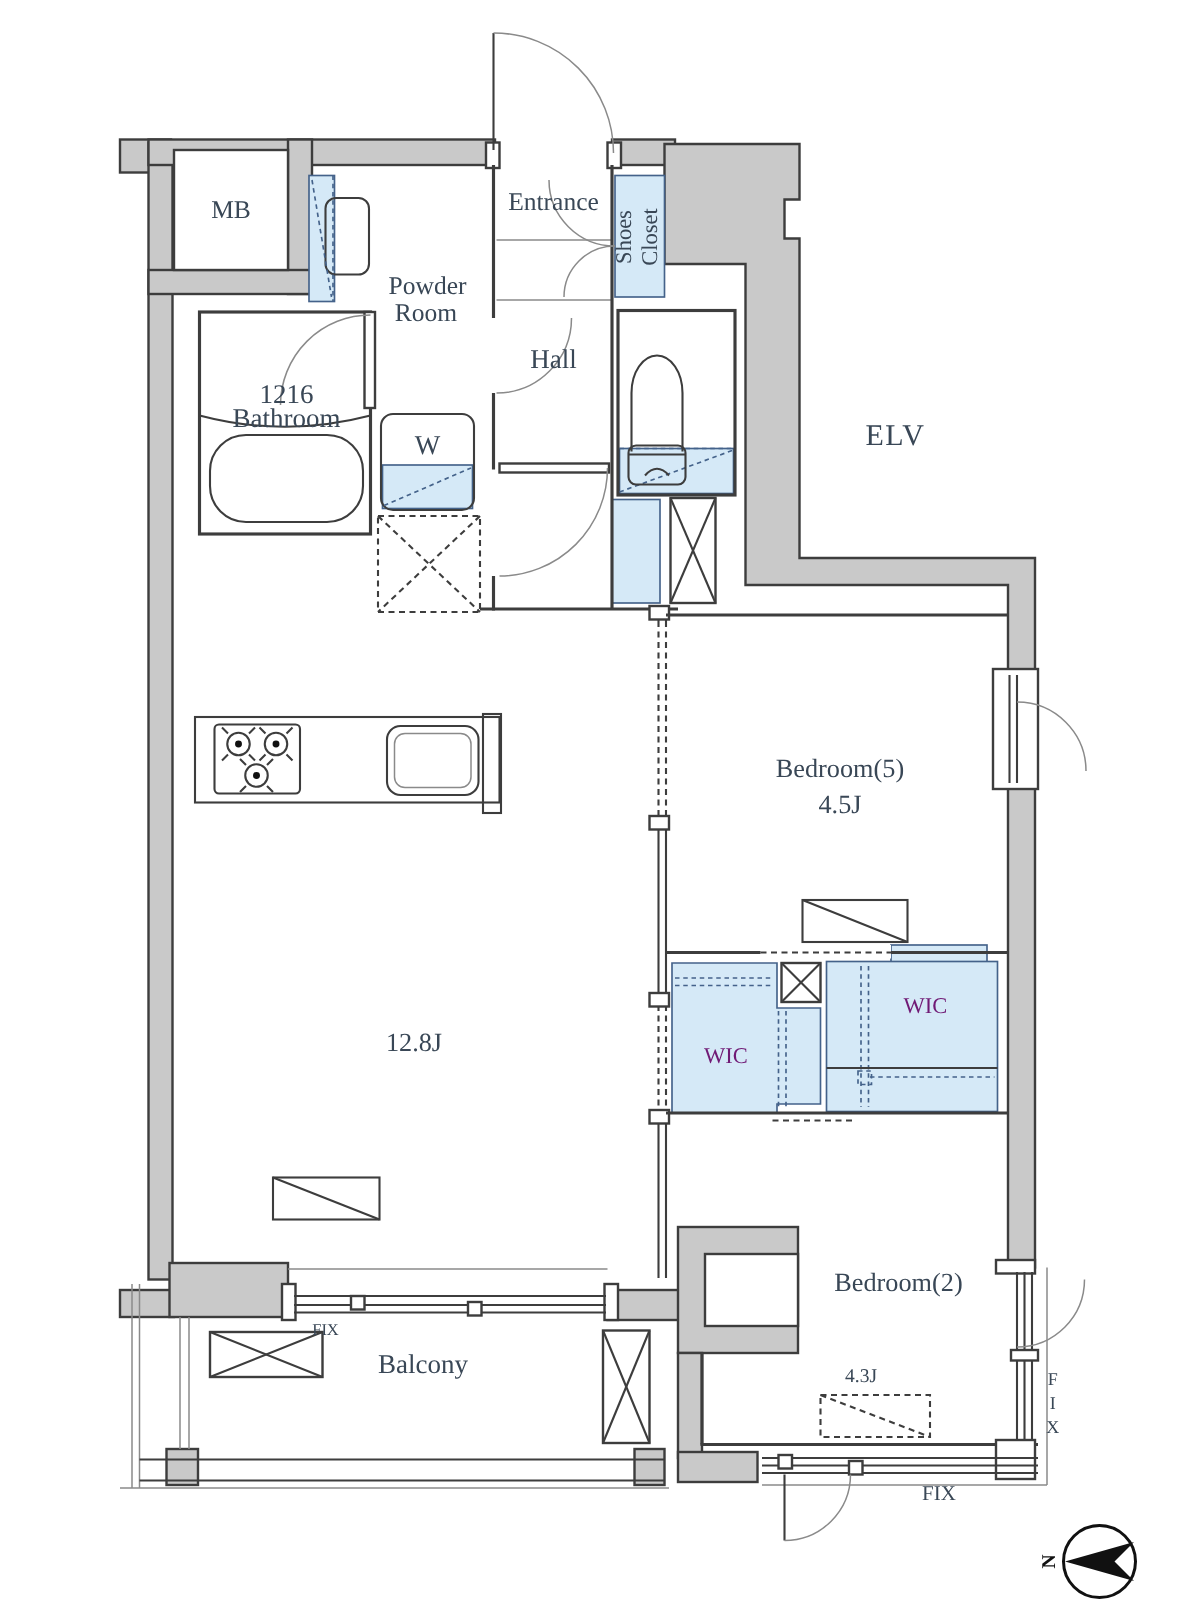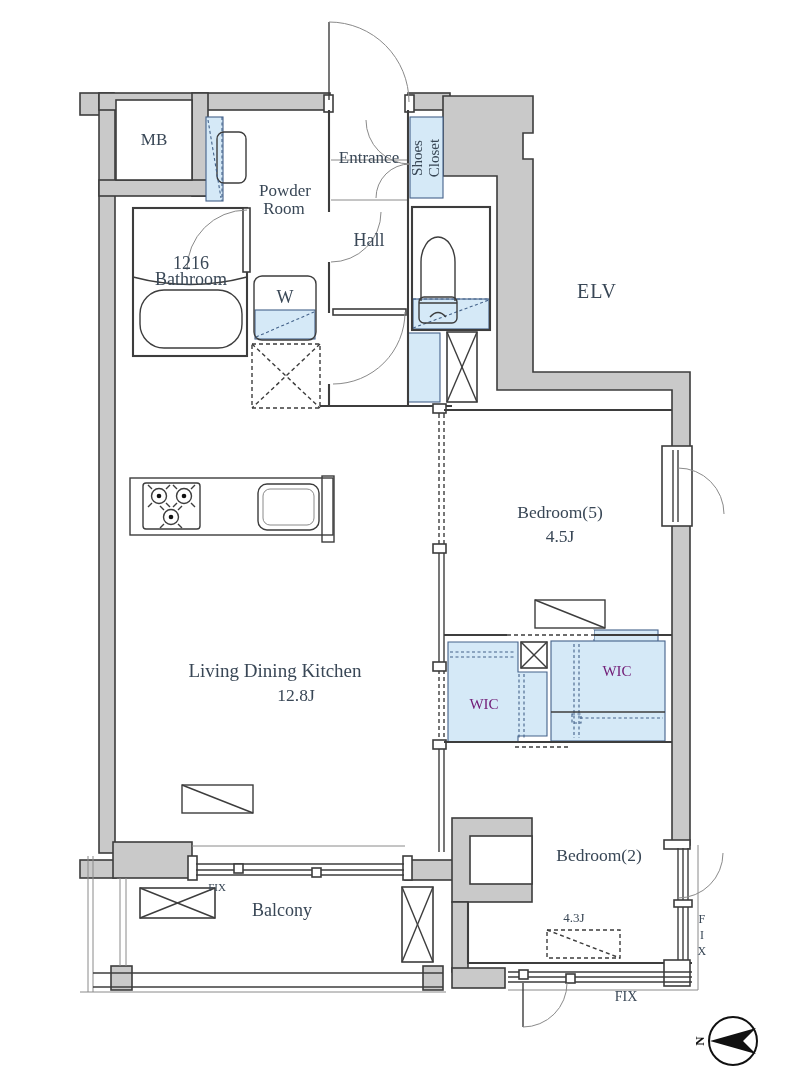--- a/index.html
+++ b/index.html
@@ -229,21 +229,21 @@
   <circle cx="733" cy="1041" r="24" fill="#ffffff" stroke="#111111" stroke-width="2"></circle>
   <polygon class="dk" points="710,1041 756,1028 743,1041 756,1054"></polygon>
 
 </svg>
 
   <div class="lbl" style="left:154px;top:140px;font-size:17px;">MB</div>
 
   <div class="lbl" style="left:285px;top:191px;font-size:17px;text-align:right;">Powder</div>
   <div class="lbl" style="left:284px;top:209px;font-size:17px;">Room</div>
 
-  <div class="lbl" style="left:369px;top:135px;font-size:17px;margin-top:23px;">Entrance</div>
+  <div class="lbl" style="left:369px;top:135px;font-size:17px;">Entrance</div>
 
   <div class="lbl rot" style="left:426px;top:158px;font-size:15px;">
     <div>Shoes</div>
     <div>Closet</div>
   </div>
 
   <div class="lbl" style="left:191px;top:243px;font-size:18px;margin-top:36px;">Bathroom</div>
   <div class="lbl" style="left:191px;top:263px;font-size:18px;">1216</div>
 
   <div class="lbl" style="left:369px;top:240px;font-size:18px;">Hall</div>
@@ -251,22 +251,21 @@
   <div class="lbl" style="left:285px;top:297px;font-size:18px;">W</div>
 
   <div class="lbl" style="left:597px;top:291px;font-size:20px;letter-spacing:1px;">ELV</div>
 
   <div class="lbl" style="left:560px;top:512px;font-size:17.5px;">Bedroom(5)</div>
   <div class="lbl" style="left:560px;top:536px;font-size:17.5px;">4.5J</div>
 
   <div class="lbl navy" style="left:484px;top:705px;font-size:15px;">WIC</div>
   <div class="lbl navy" style="left:617px;top:672px;font-size:15px;">WIC</div>
 
-  <div class="lbl" style="left:275px;top:671px;font-size:19px;">Living Dining Kitchen</div>
-  <div class="lbl" style="left:276px;top:695px;font-size:17.5px;margin-left:20px;">12.8J</div>
+  <div class="lbl" style="left:276px;top:695px;font-size:17.5px;">12.8J</div>
 
   <div class="lbl" style="left:599px;top:855px;font-size:17.5px;">Bedroom(2)</div>
   <div class="lbl" style="left:574px;top:880px;font-size:13px;margin-top:38px;">4.3J</div>
 
   <div class="lbl" style="left:282px;top:910px;font-size:18px;">Balcony</div>
 
   <div class="lbl" style="left:217px;top:887px;font-size:11px;">FIX</div>
   <div class="lbl vert" style="left:701px;top:936px;font-size:12px;">FIX</div>
   <div class="lbl" style="left:626px;top:997px;font-size:14px;">FIX</div>
 

